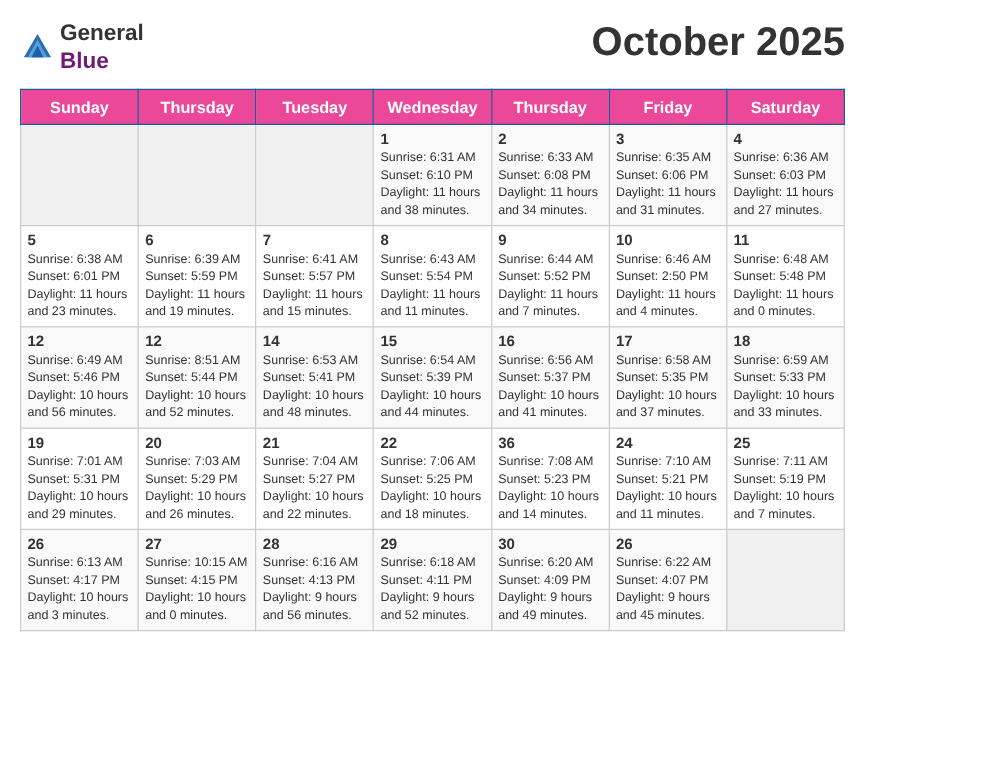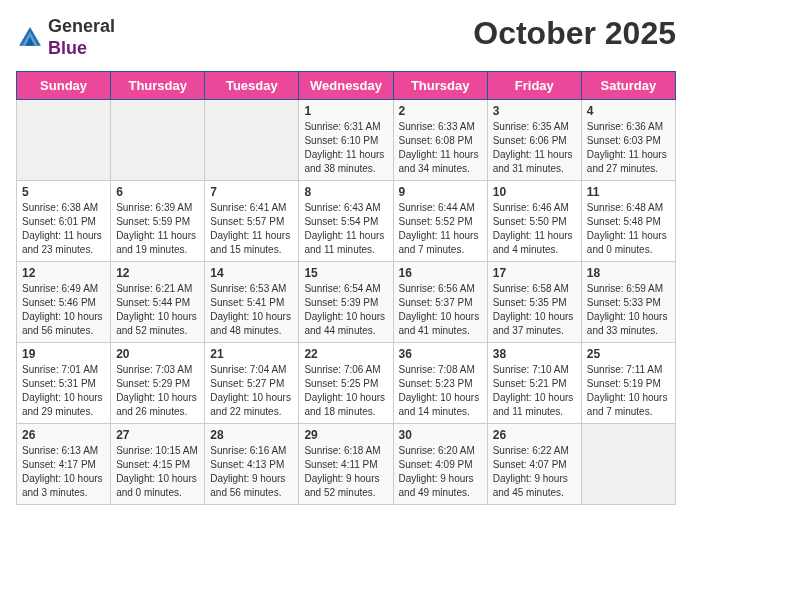--- a/index.html
+++ b/index.html
@@ -192,21 +192,21 @@
           <td>
             <span class="day-num">9</span>
             <div class="day-info">Sunrise: 6:44 AM
 Sunset: 5:52 PM
 Daylight: 11 hours
 and 7 minutes.</div>
           </td>
           <td>
             <span class="day-num">10</span>
             <div class="day-info">Sunrise: 6:46 AM
-Sunset: 5:50 PM
+Sunset: 2:50 PM
 Daylight: 11 hours
 and 4 minutes.</div>
           </td>
           <td>
             <span class="day-num">11</span>
             <div class="day-info">Sunrise: 6:48 AM
 Sunset: 5:48 PM
 Daylight: 11 hours
 and 0 minutes.</div>
           </td>
@@ -214,21 +214,21 @@
         <tr>
           <td>
             <span class="day-num">12</span>
             <div class="day-info">Sunrise: 6:49 AM
 Sunset: 5:46 PM
 Daylight: 10 hours
 and 56 minutes.</div>
           </td>
           <td>
             <span class="day-num">12</span>
-            <div class="day-info">Sunrise: 6:21 AM
+            <div class="day-info">Sunrise: 8:51 AM
 Sunset: 5:44 PM
 Daylight: 10 hours
 and 52 minutes.</div>
           </td>
           <td>
             <span class="day-num">14</span>
             <div class="day-info">Sunrise: 6:53 AM
 Sunset: 5:41 PM
 Daylight: 10 hours
 and 48 minutes.</div>
@@ -292,21 +292,21 @@
 and 18 minutes.</div>
           </td>
           <td>
             <span class="day-num">36</span>
             <div class="day-info">Sunrise: 7:08 AM
 Sunset: 5:23 PM
 Daylight: 10 hours
 and 14 minutes.</div>
           </td>
           <td>
-            <span class="day-num">38</span>
+            <span class="day-num">24</span>
             <div class="day-info">Sunrise: 7:10 AM
 Sunset: 5:21 PM
 Daylight: 10 hours
 and 11 minutes.</div>
           </td>
           <td>
             <span class="day-num">25</span>
             <div class="day-info">Sunrise: 7:11 AM
 Sunset: 5:19 PM
 Daylight: 10 hours

